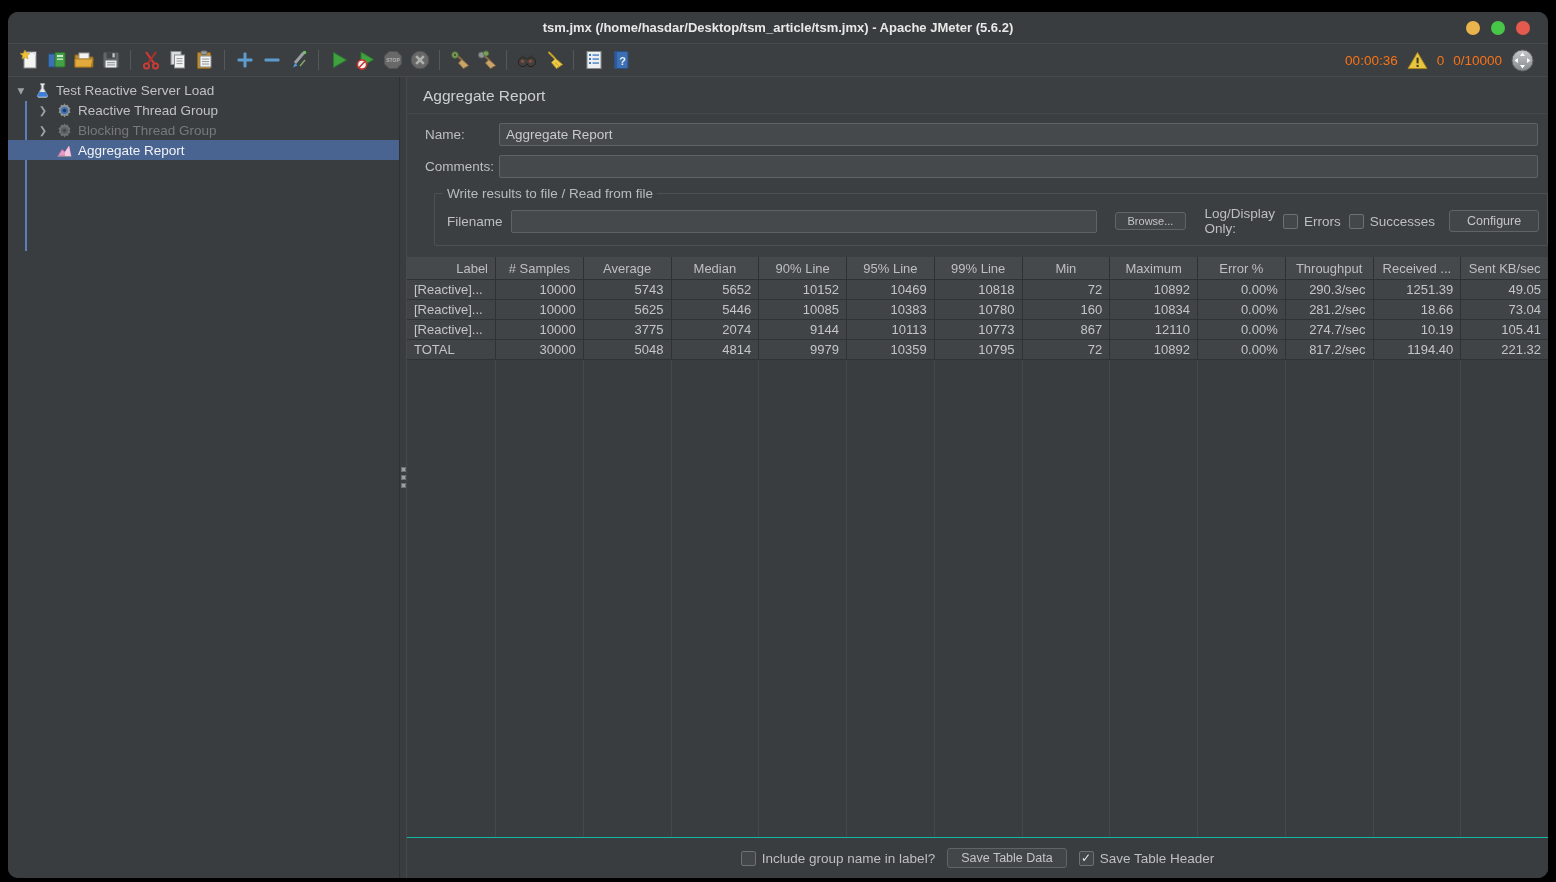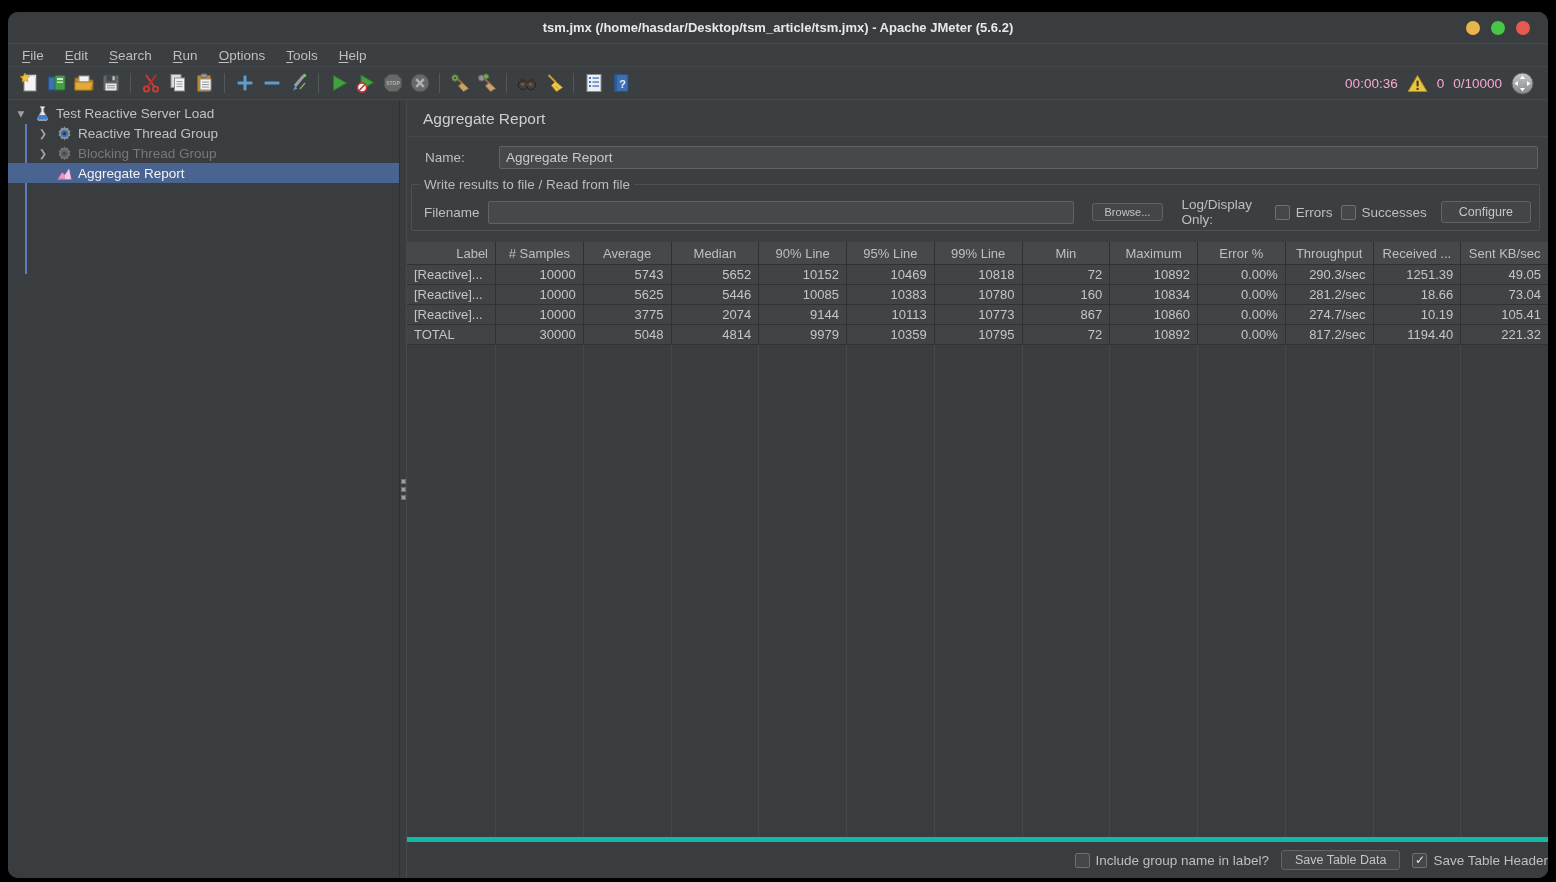--- a/index.html
+++ b/index.html
@@ -21,21 +21,21 @@
     border-bottom:1px solid #45484A; flex:0 0 auto; }
   .menu-item { font-size:13.5px; color:#BDBFC1; cursor:default; }
   .menu-item u { text-decoration:underline; text-underline-offset:2px; }
   
   .toolbar { height:33px; background:#3C3F41; display:flex; align-items:center; padding:0 14px 0 8px;
     border-bottom:1px solid #47494B; flex:0 0 auto; }
   .tool-btn { width:27px; height:26px; display:flex; align-items:center; justify-content:center; border-radius:3px; }
   .tool-btn svg { width:22px; height:22px; }
   .tool-btn.disabled { filter:grayscale(1) brightness(.9); opacity:.85; }
   .tool-sep { width:1px; height:20px; background:#55585A; margin:0 6px; }
-  .tool-status { margin-left:auto; display:flex; align-items:center; gap:9px; font-size:13.5px; color:#f9a8d4; }
+  .tool-status { margin-left:auto; display:flex; align-items:center; gap:9px; font-size:13.5px; color:#f97316; }
   .tool-status svg { display:block; }
   
   .content { flex:1; display:flex; min-height:0; }
   
   .treepanel { width:391px; flex:0 0 auto; background:#3A3D3F; padding-top:3px; position:relative; }
   .tree-guide { position:absolute; left:17px; top:24px; width:2px; height:150px; background:#5B7FBC; }
   .tree-row { height:20px; display:flex; align-items:center; font-size:13.5px; color:#BFC1C3; position:relative; }
   .tree-row .chev { width:14px; display:flex; justify-content:center; color:#9DA1A4; flex:0 0 auto; }
   .tree-row .t-icon { width:17px; height:17px; margin:0 5px 0 6px; flex:0 0 auto; }
   .tree-row .t-icon svg { width:17px; height:17px; display:block; }
@@ -48,21 +48,21 @@
   .splitter i { width:5px; height:5px; background:#9DA0A2; display:block; border:1px solid #6F7274; }
   
   .mainpanel { flex:1; display:flex; flex-direction:column; min-width:0; background:#3C3F41; }
   .panel-header { padding:10px 16px 8px 16px; border-bottom:1px solid #45484A; }
   .panel-title { font-size:15.5px; color:#CDD0D2; }
   .form-row { display:flex; align-items:center; margin:9px 10px 0 18px; gap:8px; }
   .form-row label { font-size:13.5px; color:#BDBFC1; width:66px; flex:0 0 auto; }
   .txt { background:#46494B; border:1px solid #5F6365; color:#C8CACC; height:23px; font-size:13.5px;
     padding:0 6px; font-family:"Liberation Sans",sans-serif; border-radius:2px; }
   .txt.grow { flex:1; }
-  fieldset.filebox { margin:8px 8px 0 4px; border:1px solid #4E5153; border-radius:2px; padding:2px 8px 3px 8px; }
+  fieldset.filebox { margin:8px 8px 0 27px; border:1px solid #4E5153; border-radius:2px; padding:2px 8px 9px 8px; }
   fieldset.filebox legend { font-size:13.5px; color:#B9BCBE; padding:0 4px; }
   .file-row { display:flex; align-items:center; gap:8px; margin-top:3px; }
   .file-row .fn-label { font-size:13.5px; color:#BDBFC1; flex:0 0 auto; margin-left:4px; }
   .fn-input { width:586px; flex:0 0 auto; }
   .btn { background:#434649; border:1px solid #606466; color:#C3C5C7; border-radius:3px;
     font-family:"Liberation Sans",sans-serif; font-size:12.5px; padding:2px 13px; }
   .btn.small { font-size:11px; padding:2px 12px; margin-left:10px; }
   .logdisp { font-size:13.5px; color:#BDBFC1; margin-left:10px; }
   .cb-wrap { display:flex; align-items:center; gap:6px; font-size:13.5px; color:#BDBFC1; }
   .cb { width:15px; height:15px; background:#43474A; border:1px solid #6E7173; border-radius:2px;
@@ -77,46 +77,37 @@
     border-left:1px solid #2E3133; border-bottom:1px solid #2E3133; }
   .th:first-child { border-left:none;text-align:right; }
   .td { background:#414446; color:#C3C5C7; text-align:right; height:20px; line-height:20px;
     border-left:1px solid #303335; border-bottom:1px solid #303335; }
   .td:first-child { border-left:none; text-align:left; }
   .col-label { flex:0 0 88px; }
   .fill-row { flex:1; background:#3A3D3F; }
   .fill-row .fc { border-left:1px solid #45484A; border-bottom:none; background:transparent; height:auto; }
   .fill-row .fc:first-child { border-left:none; }
   
-  .footer { height:41px; flex:0 0 auto; border-top:5px solid #14b8a6; background:#3A3D3F;
-    display:flex; align-items:center; justify-content:flex-end; gap:12px; }
+  .footer { height:41px; flex:0 0 auto; border-top:1px solid #14b8a6; background:#3A3D3F;
+    display:flex; align-items:center; justify-content:center; gap:12px; }
 </style>
 </head>
 <body>
 
 <div class="window">
 
   <div class="titlebar">
     <span class="title">tsm.jmx (/home/hasdar/Desktop/tsm_article/tsm.jmx) - Apache JMeter (5.6.2)</span>
     <div class="traffic">
       <div class="dot dot-min"></div>
       <div class="dot dot-max"></div>
       <div class="dot dot-close"></div>
     </div>
   </div>
 
-  <div class="menubar" id="menubar">
-      <span class="menu-item"><u>F</u>ile</span>
-      <span class="menu-item"><u>E</u>dit</span>
-      <span class="menu-item"><u>S</u>earch</span>
-      <span class="menu-item"><u>R</u>un</span>
-      <span class="menu-item"><u>O</u>ptions</span>
-      <span class="menu-item"><u>T</u>ools</span>
-      <span class="menu-item"><u>H</u>elp</span>
-    </div>
 
   <div class="toolbar">
     <span id="toolicons" style="display:flex;align-items:center;">
         <span class="tool-btn">
           <svg viewBox="0 0 22 22">
             <rect x="5" y="3" width="12" height="16" fill="#F4F4F2" stroke="#8A8D8F"></rect>
             <polygon points="13,3 17,3 17,7" fill="#D9DBDC"></polygon>
             <polygon points="6,1 7.4,4.2 10.8,4.6 8.3,6.8 9,10 6,8.3 3,10 3.7,6.8 1.2,4.6 4.6,4.2" fill="#F2C233" stroke="#C79A1F" stroke-width="0.6"></polygon>
           </svg>
         </span>
@@ -360,20 +351,24 @@
     <div class="mainpanel">
       <div class="panel-header">
         <div class="panel-title">Aggregate Report</div>
       </div>
 
       <div class="form-row">
         <label>Name:</label>
         <input class="txt grow" type="text" value="Aggregate Report" style="">
       </div>
 
+      <div class="form-row">
+        <label>Comments:</label>
+        <input class="txt grow" type="text" value="" style="">
+      </div>
 
       <fieldset class="filebox">
         <legend>Write results to file / Read from file</legend>
         <div class="file-row">
           <span class="fn-label">Filename</span>
           <input class="txt fn-input" type="text" value="" style="">
           <button class="btn small">Browse...</button>
           <span class="logdisp">Log/Display Only:</span>
           <span class="cb-wrap">
             <span class="cb"></span>
@@ -435,21 +430,21 @@
           </div>
           <div class="tr">
             <div class="td col-label">[Reactive]...</div>
             <div class="td">10000</div>
             <div class="td">3775</div>
             <div class="td">2074</div>
             <div class="td">9144</div>
             <div class="td">10113</div>
             <div class="td">10773</div>
             <div class="td">867</div>
-            <div class="td">10860</div>
+            <div class="td">12110</div>
             <div class="td">0.00%</div>
             <div class="td">274.7/sec</div>
             <div class="td">10.19</div>
             <div class="td">105.41</div>
           </div>
           <div class="tr">
             <div class="td col-label">TOTAL</div>
             <div class="td">30000</div>
             <div class="td">5048</div>
             <div class="td">4814</div>

